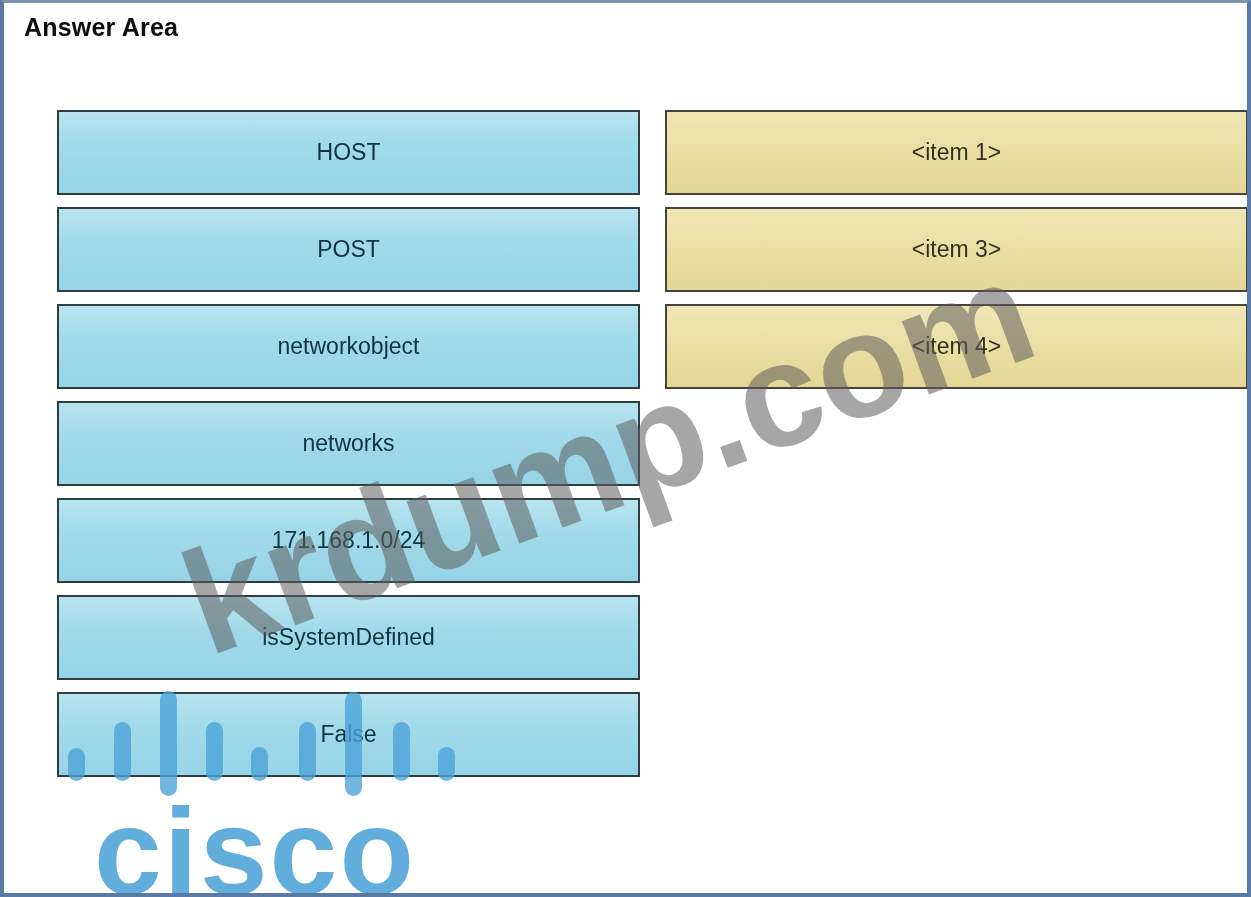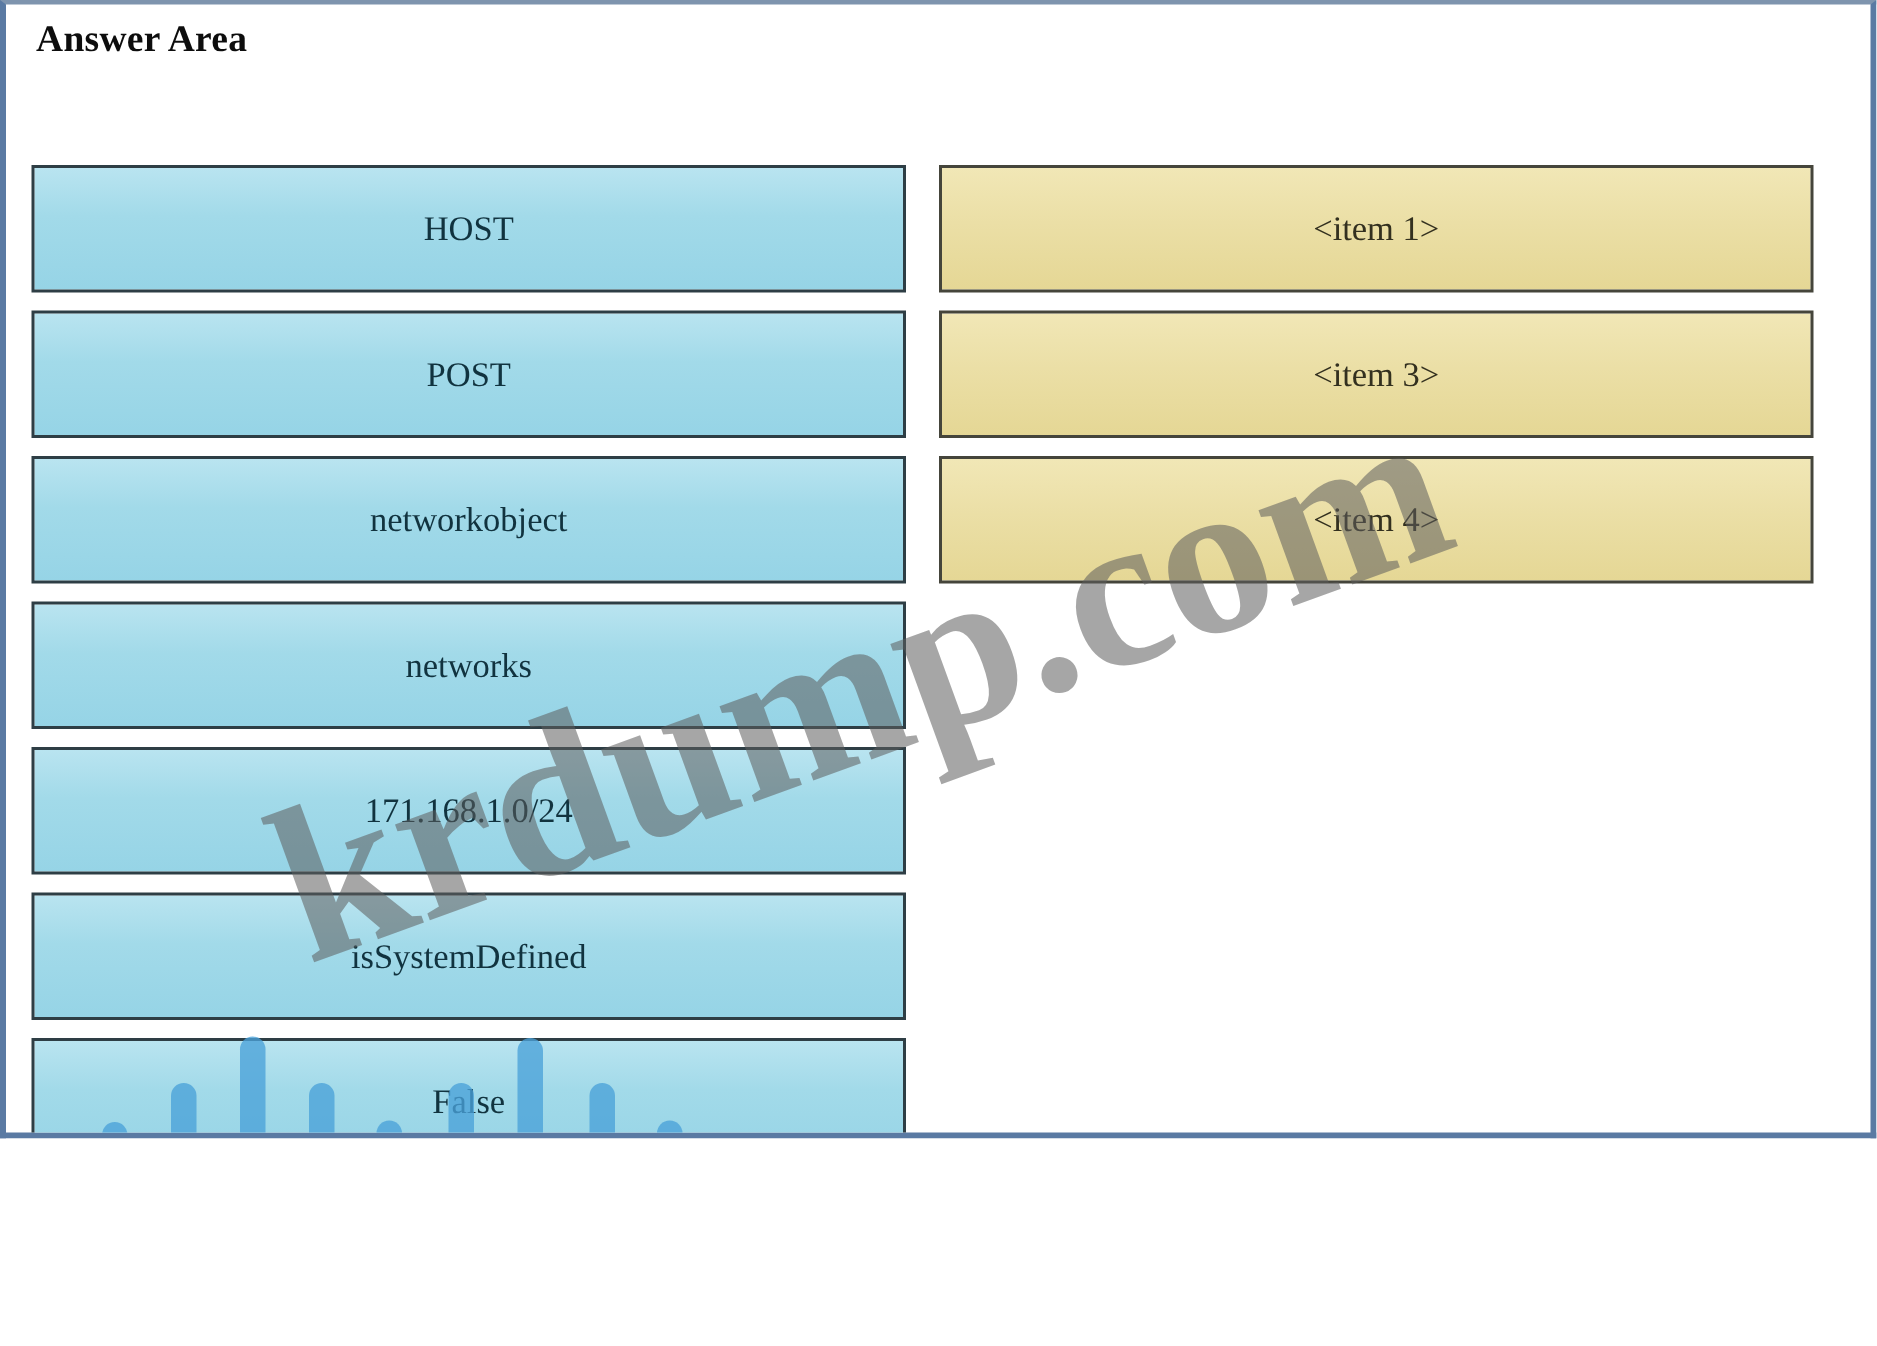--- a/index.html
+++ b/index.html
@@ -1,49 +1,49 @@
 <!DOCTYPE html>
 <html><head>
 <meta charset="utf-8">
 <style>
   html,body{margin:0;padding:0;background:#ffffff;}
   body{font-family:"Liberation Sans","DejaVu Sans",sans-serif;}
 
   .frame{
     position:relative;
-    width:1251px;height:759px;
+    width:1251px;height:897px;
     box-sizing:border-box;
     background:#ffffff;
     border:4px solid #5a7aa3;
     border-top:3px solid #7e94ae;
     overflow:hidden;
-    font-family:Liberation Serif, serif;
   }
 
   .title{
     position:absolute;left:20px;top:10px;
     font-size:25px;font-weight:bold;color:#0d0d0d;
     letter-spacing:0.2px;
   }
 
   .col{position:absolute;top:107px;display:flex;flex-direction:column;gap:12px;}
   .col.left{left:17px;width:583px;}
-  .col.right{left:622px;width:583px;}
+  .col.right{left:661px;width:583px;}
 
   .box{
     box-sizing:border-box;
     height:85px;width:100%;
     display:flex;align-items:center;justify-content:center;
     font-size:23px;
     position:relative;
   }
   .box.blue{
     background:linear-gradient(180deg,#b9e4f0 0%,#a2dae9 40%,#96d4e6 100%);
     border:2px solid #2e3e45;
     color:#11333f;
+    margin-left:36px;
   }
   .box.tan{
     background:linear-gradient(180deg,#f1e7b6 0%,#ebdfa6 45%,#e5d795 100%);
     border:2px solid #45453b;
     color:#33301f;
   }
 
   .wm-site{
     position:absolute;
     left:160px;top:380px;

